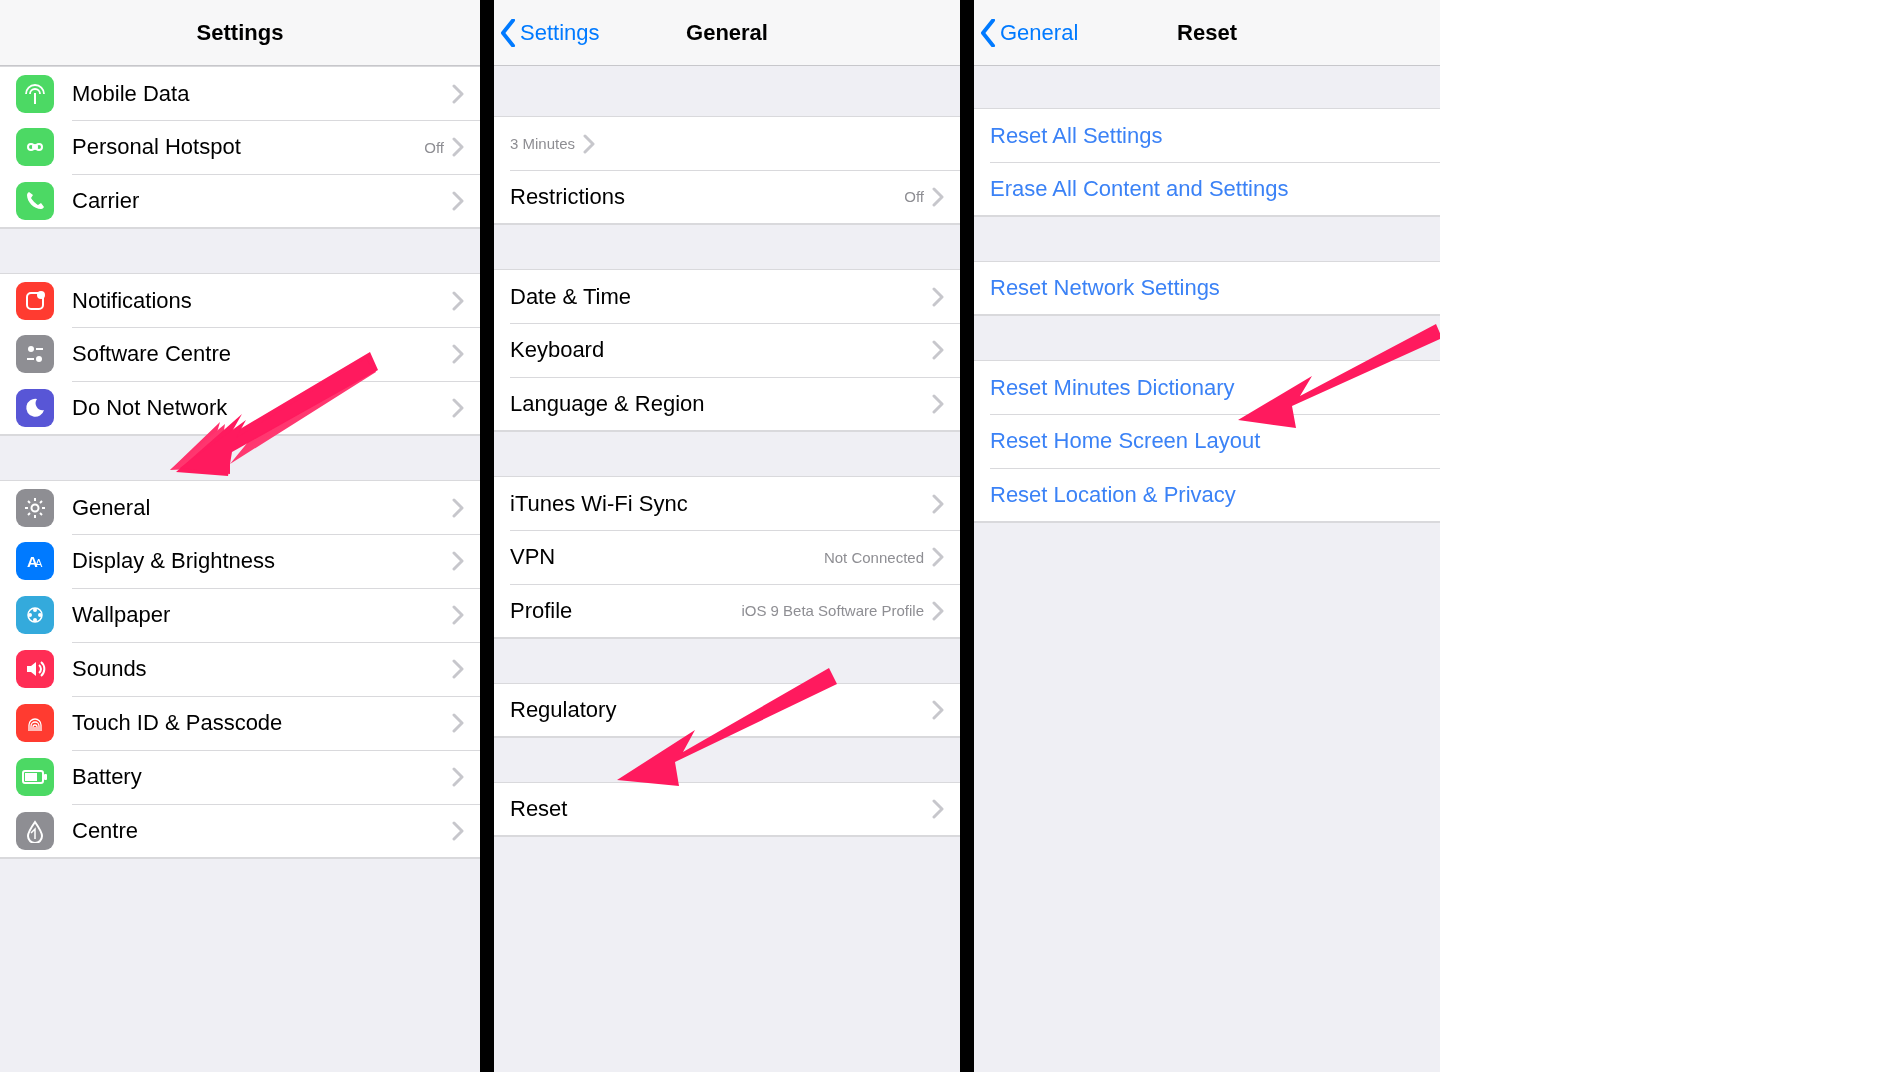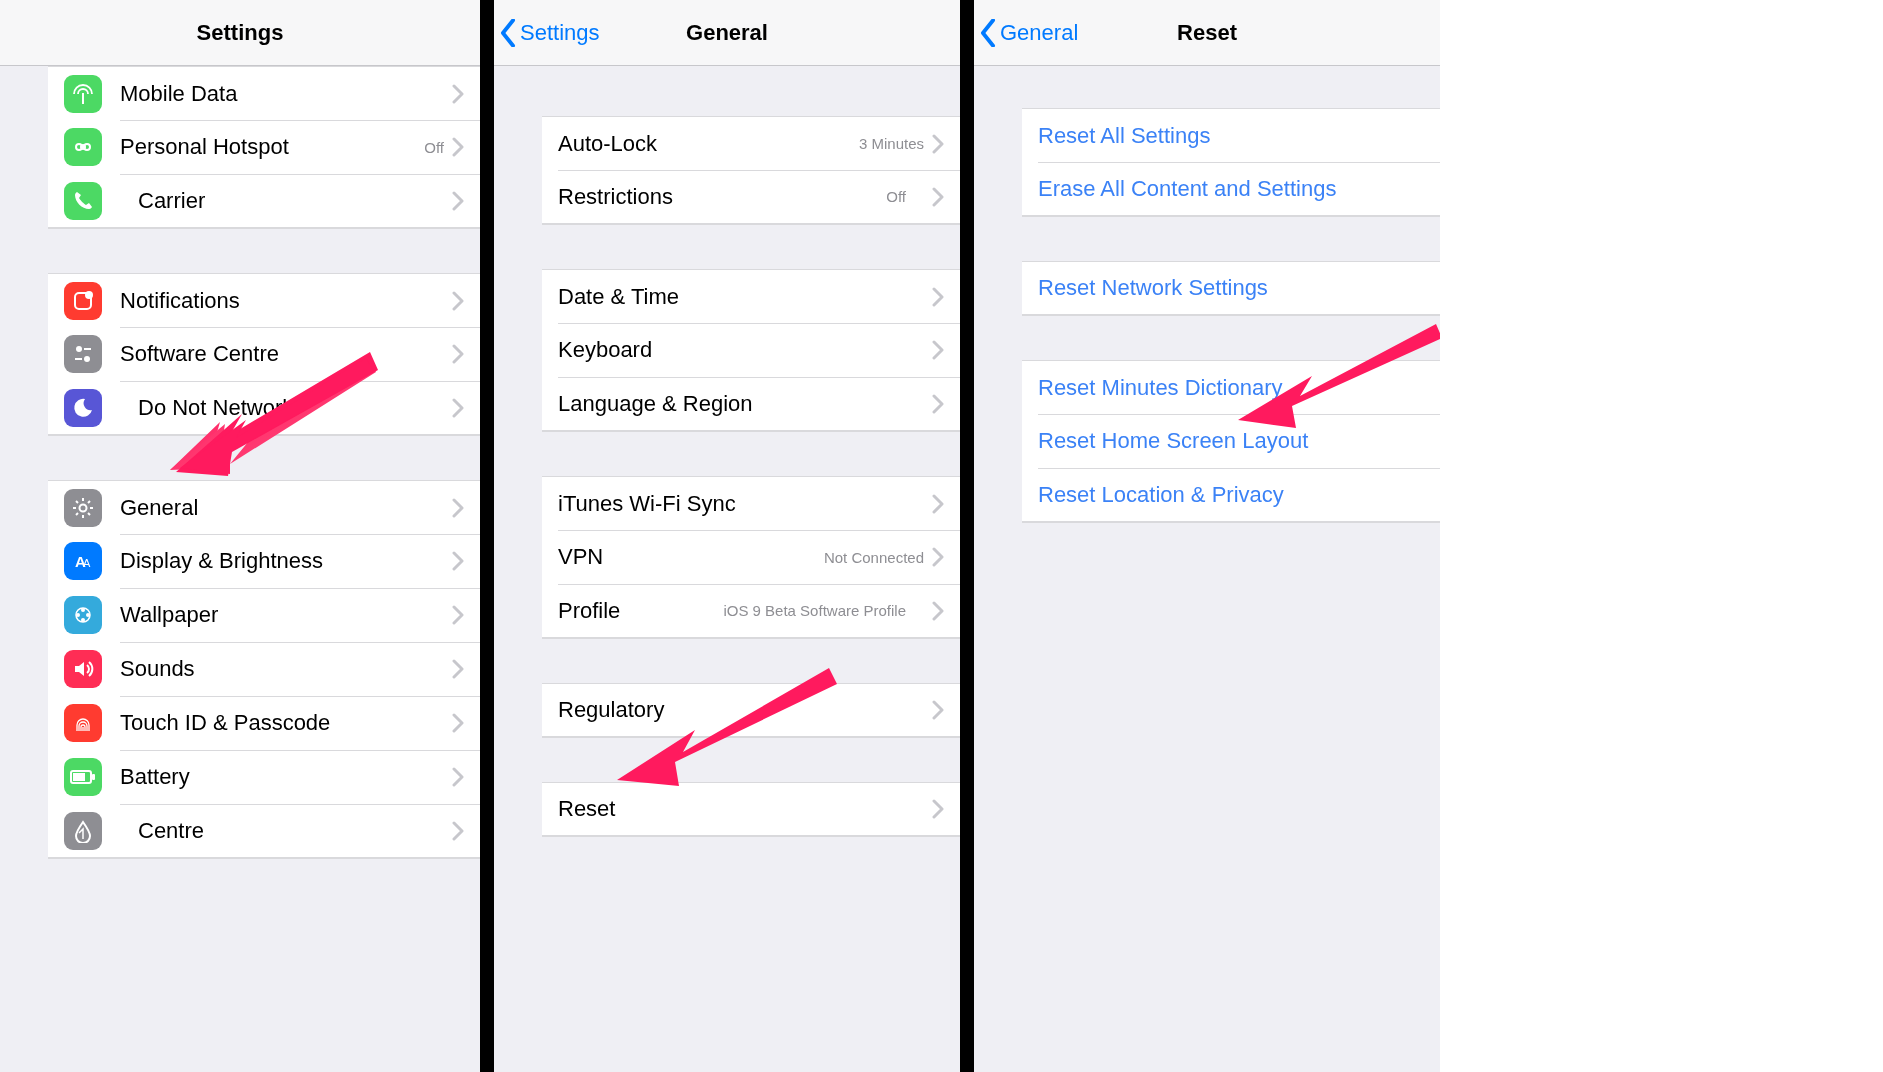--- a/index.html
+++ b/index.html
@@ -56,22 +56,22 @@
 
   .row {
     background: #fff;
     min-height: 54px;
     display: flex;
     align-items: center;
     padding: 0 16px;
     position: relative;
     border-top: 1px solid #d9d9dc;
   }
-  .row:last-child { border-bottom: 1px solid #d9d9dc; gap: 18px; }
-  .group { border-bottom: 1px solid #d9d9dc; margin-left: 48px; }
+  .row:last-child { border-bottom: 1px solid #d9d9dc; }
+  .group { border-bottom: 1px solid #d9d9dc; }
   .group .row:first-child { border-top: 1px solid #d9d9dc; }
   .group .row + .row {
     border-top: none;
   }
   .group .row + .row::before {
     content: "";
     position: absolute;
     top: 0;
     left: 16px;
     right: 0;
@@ -364,21 +364,20 @@
           <path d="M10 1 L2 11 L10 21" stroke="#007aff" stroke-width="3" fill="none" stroke-linecap="round" stroke-linejoin="round"></path>
         </svg>
       <span>Settings</span>
     </div>
     <div class="title">General</div>
   </div>
   <div id="panel2-body">
       <div class="group-gap" style="height: 50px;"></div>
       <div class="group">
         <div class="row">
-          <span class="label">Auto-Lock</span>
           <span class="value">3 Minutes</span>
           <span class="chev">
             <svg width="12" height="20" viewBox="0 0 12 20">
               <path d="M2 2 L10 10 L2 18" stroke="#c7c7cc" stroke-width="3" fill="none" stroke-linecap="round" stroke-linejoin="round"></path>
             </svg>
           </span>
         </div>
         <div class="row">
           <span class="label">Restrictions</span>
           <span class="value">Off</span>

